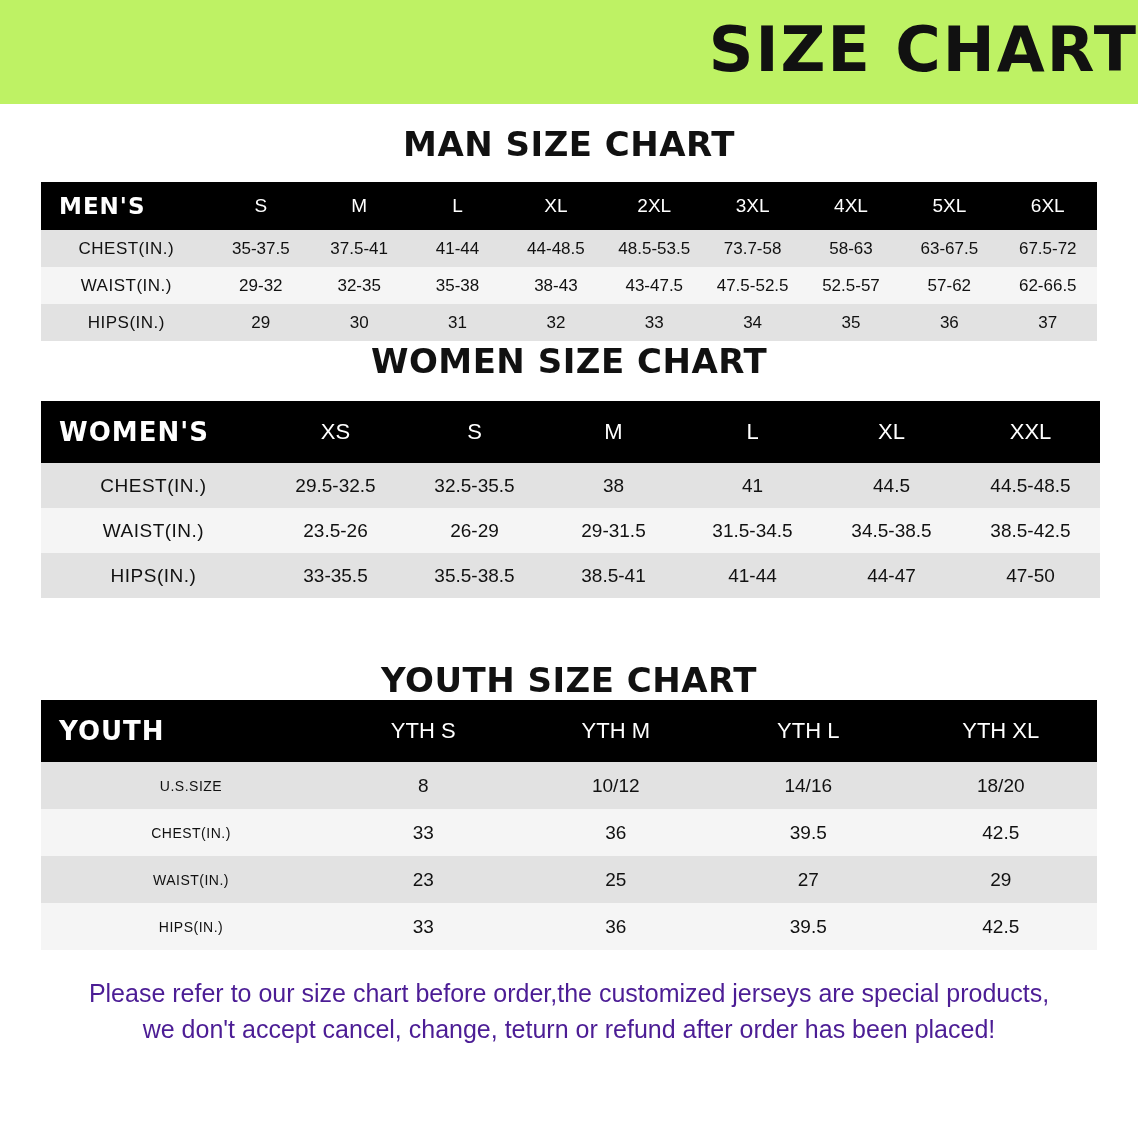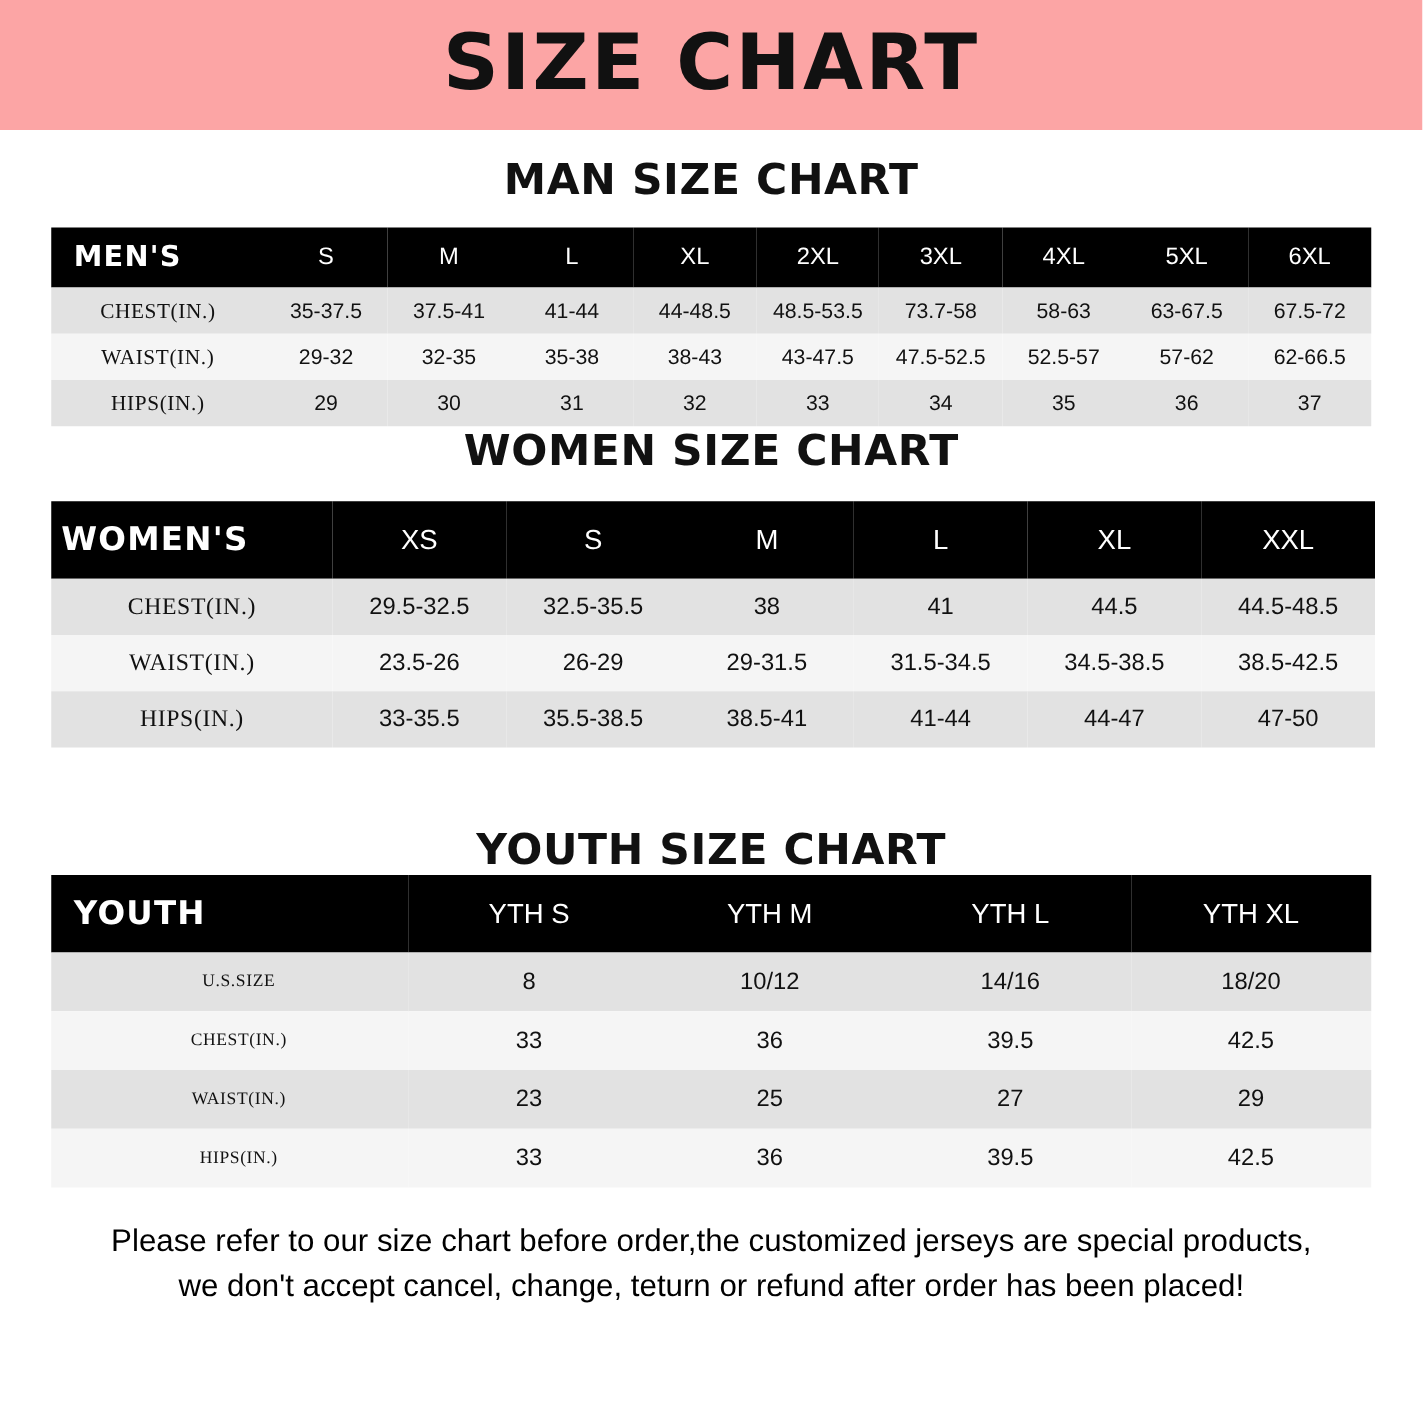--- a/index.html
+++ b/index.html
@@ -18,24 +18,24 @@
     width: 1138px;
     height: 1132px;
     position: relative;
     background: #ffffff;
   }
 
   
   .banner {
     width: 100%;
     height: 104px;
-    background: #fca5a5;
+    background: #bef264;
     display: flex;
     align-items: center;
-    justify-content: center;
+    justify-content: flex-end;
     box-sizing: border-box;
   }
   .banner-title {
     font-family: "DejaVu Sans", sans-serif;
     font-weight: bold;
     font-size: 62px;
     letter-spacing: 2px;
     color: #111111;
     line-height: 1;
     padding-bottom: 4px;
@@ -74,51 +74,51 @@
     color: #ffffff;
     font-weight: normal;
   }
   .tbl thead th.rowlabel {
     text-align: left;
     font-family: "DejaVu Sans", sans-serif;
     font-weight: bold;
     letter-spacing: 1px;
   }
   .tbl tbody td.rowlabel {
-    font-family: Liberation Serif, serif;
+    font-family: Liberation Sans, sans-serif;
   }
   .tbl tbody tr.odd td { background: #e2e2e2; }
   .tbl tbody tr.even td { background: #f5f5f5; }
 
   
   .men .tbl thead th { height: 46px; font-size: 19px; }
   .men .tbl thead th.rowlabel { font-size: 23px; padding-left: 18px; }
   .men .tbl tbody td { height: 35px; font-size: 17px; }
   .men .tbl tbody td.rowlabel { font-size: 17px; letter-spacing: .5px; }
   .men { margin-top: 18px; }
 
   
   .women .tbl thead th { height: 60px; font-size: 22px; }
-  .women .tbl thead th.rowlabel { font-size: 26px; padding-left: 8px; }
+  .women .tbl thead th.rowlabel { font-size: 26px; padding-left: 18px; }
   .women .tbl tbody td { height: 43px; font-size: 19px; }
   .women .tbl tbody td.rowlabel { font-size: 19px; letter-spacing: .5px; }
   .women { margin-top: 20px; }
 
   
   .youth .tbl thead th { height: 60px; font-size: 22px; }
   .youth .tbl thead th.rowlabel { font-size: 26px; padding-left: 18px; }
   .youth .tbl tbody td { height: 45px; font-size: 19px; }
   .youth .tbl tbody td.rowlabel { font-size: 14px; letter-spacing: .5px; padding-left: 15px; }
   .youth { }
 
   
   .note {
     width: 1010px;
     margin: 26px auto 0 auto;
-    color: #000000;
+    color: #4c1d95;
     font-family: "Liberation Sans", sans-serif;
     font-size: 25px;
     line-height: 1.42;
     text-align: center;
   }
   .note div { white-space: nowrap; }
 </style>
 </head>
 <body>
 

